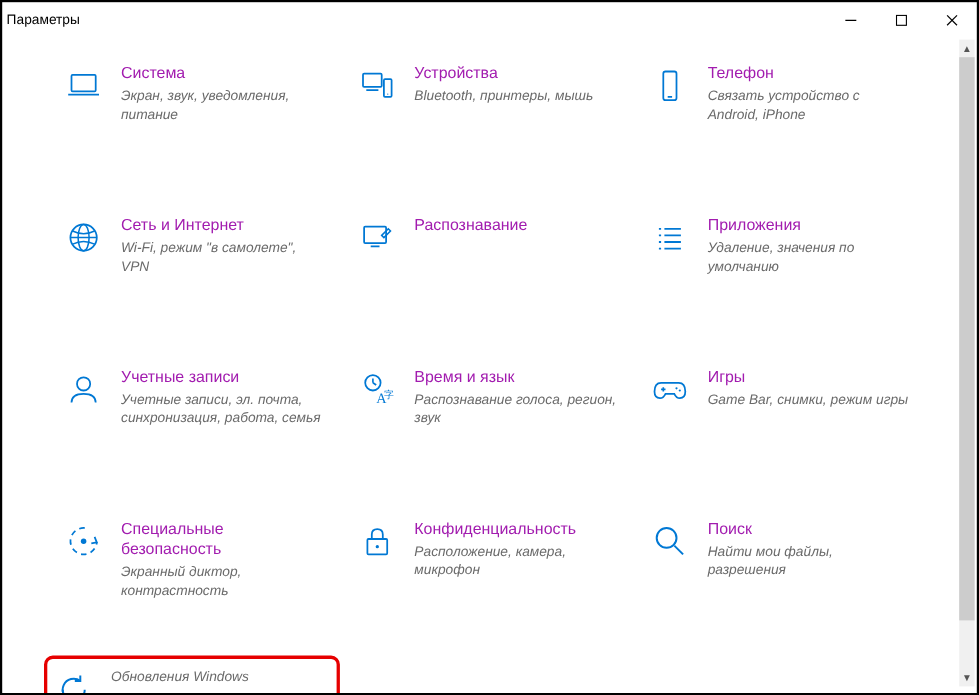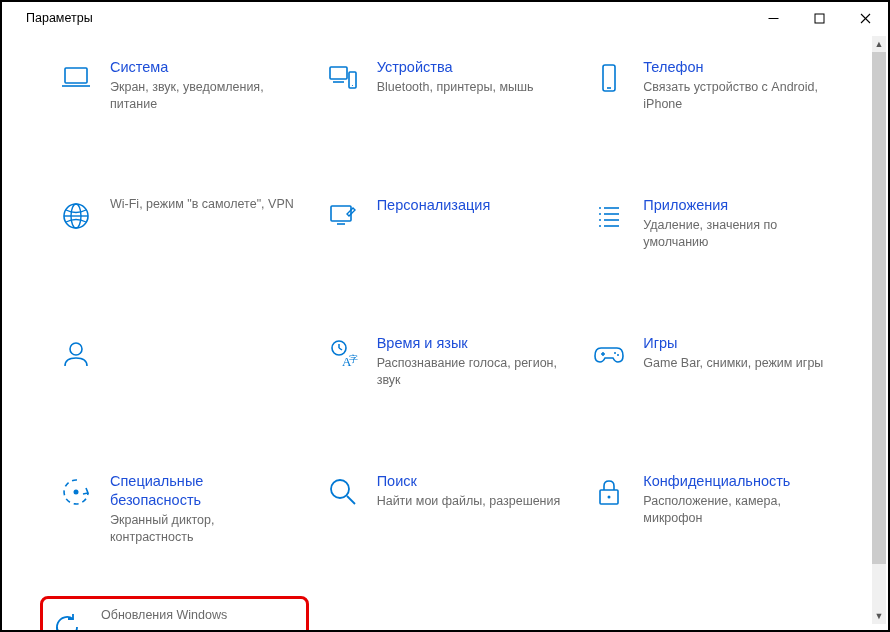--- a/index.html
+++ b/index.html
@@ -10,21 +10,21 @@
     height: 632px;
     overflow: hidden;
     border: 2px solid #000;
     position: relative;
   }
   .titlebar {
     height: 32px;
     display: flex;
     align-items: center;
     justify-content: space-between;
-    padding-left: 24px;
+    padding-left: 4px;
   }
   .titlebar-title {
     font-size: 12.5px;
     color: #000;
   }
   .win-controls {
     display: flex;
     height: 100%;
   }
   .win-btn {
@@ -83,29 +83,30 @@
   .tile .icon {
     width: 36px; height: 36px;
     flex: 0 0 36px;
     display:flex;align-items:center;justify-content:center;
     margin-top: 2px;
   }
   .tile .icon svg { width: 32px; height: 32px; }
   .tile .texts { flex: 1; min-width: 0; padding-right: 6px;}
   .tile .title {
     font-size: 14.5px;
-    color: #1d4ed8;
+    color: #a21caf;
     font-weight: 400;
     line-height: 1.3;
     margin-bottom: 2px;
   }
   .tile .desc {
     font-size: 12.5px;
     color: #6a6a6a;
     line-height: 1.35;
+    font-style: italic;
   }
   .highlight {
     border: 3px solid #e60000;
     border-radius: 8px;
     padding: 8px 6px;
     margin-left: -12px;
     margin-top: -8px;
   }
   .accent { stroke: #0078d4; }
 </style>
@@ -180,34 +181,35 @@
   <div class="tile">
     <span class="icon">
       <svg viewBox="0 0 32 32" fill="none">
           <circle cx="16" cy="16" r="12" class="accent" stroke-width="1.6"></circle>
           <line x1="4" y1="16" x2="28" y2="16" class="accent" stroke-width="1.4"></line>
           <ellipse cx="16" cy="16" rx="5" ry="12" class="accent" stroke-width="1.4"></ellipse>
           <path d="M6 10 Q16 15 26 10 M6 22 Q16 17 26 22" class="accent" stroke-width="1.3"></path>
         </svg>
     </span>
     <div class="texts">
+      <div class="title">Сеть и Интернет</div>
       <div class="desc">Wi-Fi, режим "в самолете", VPN</div>
     </div>
   </div>
 
   <div class="tile">
     <span class="icon">
       <svg viewBox="0 0 32 32" fill="none">
           <rect x="4" y="6" width="20" height="15" rx="1" class="accent" stroke-width="1.6"></rect>
           <line x1="10" y1="24" x2="18" y2="24" class="accent" stroke-width="1.6"></line>
           <path d="M20 14 L26 8 L28 10 L22 16 Z" class="accent" stroke-width="1.4"></path>
         </svg>
     </span>
     <div class="texts">
-      <div class="title">Персонализация</div>
+      <div class="title">Распознавание</div>
     </div>
   </div>
 
   <div class="tile">
     <span class="icon">
       <svg viewBox="0 0 32 32" fill="none" class="accent" stroke-width="1.6">
           <line x1="6" y1="8" x2="8" y2="8"></line>
           <line x1="11" y1="8" x2="26" y2="8"></line>
           <line x1="6" y1="14" x2="8" y2="14"></line>
           <line x1="11" y1="14" x2="26" y2="14"></line>
@@ -223,20 +225,24 @@
     </div>
   </div>
 
   <div class="tile">
     <span class="icon">
       <svg viewBox="0 0 32 32" fill="none">
           <circle cx="16" cy="11" r="6" class="accent" stroke-width="1.6"></circle>
           <path d="M5 28 Q5 20 16 20 Q27 20 27 28" class="accent" stroke-width="1.6"></path>
         </svg>
     </span>
+    <div class="texts">
+      <div class="title">Учетные записи</div>
+      <div class="desc">Учетные записи, эл. почта, синхронизация, работа, семья</div>
+    </div>
   </div>
 
   <div class="tile">
     <span class="icon">
       <svg viewBox="0 0 32 32" fill="none">
           <circle cx="12" cy="10" r="7" class="accent" stroke-width="1.6"></circle>
           <line x1="12" y1="6" x2="12" y2="10" class="accent" stroke-width="1.5"></line>
           <line x1="12" y1="10" x2="15" y2="12" class="accent" stroke-width="1.5"></line>
           <text x="15" y="28" font-size="13" fill="#0078d4" font-family="Segoe UI">A</text>
           <text x="22" y="24" font-size="9" fill="#0078d4" font-family="Segoe UI">字</text>
@@ -274,41 +280,41 @@
     </span>
     <div class="texts">
       <div class="title">Специальные безопасность</div>
       <div class="desc">Экранный диктор, контрастность</div>
     </div>
   </div>
 
   <div class="tile">
     <span class="icon">
       <svg viewBox="0 0 32 32" fill="none">
-          <circle cx="13" cy="13" r="9" class="accent" stroke-width="1.8"></circle>
-          <line x1="20" y1="20" x2="28" y2="28" class="accent" stroke-width="1.8"></line>
-        </svg>
-    </span>
-    <div class="texts">
-      <div class="title">Поиск</div>
-      <div class="desc">Найти мои файлы, разрешения</div>
-    </div>
-  </div>
-
-  <div class="tile">
-    <span class="icon">
-      <svg viewBox="0 0 32 32" fill="none">
           <rect x="7" y="14" width="18" height="14" rx="1" class="accent" stroke-width="1.6"></rect>
           <path d="M11 14 V10 Q11 5 16 5 Q21 5 21 10 V14" class="accent" stroke-width="1.6"></path>
           <circle cx="16" cy="21" r="1.5" fill="#0078d4"></circle>
         </svg>
     </span>
     <div class="texts">
       <div class="title">Конфиденциальность</div>
       <div class="desc">Расположение, камера, микрофон</div>
+    </div>
+  </div>
+
+  <div class="tile">
+    <span class="icon">
+      <svg viewBox="0 0 32 32" fill="none">
+          <circle cx="13" cy="13" r="9" class="accent" stroke-width="1.8"></circle>
+          <line x1="20" y1="20" x2="28" y2="28" class="accent" stroke-width="1.8"></line>
+        </svg>
+    </span>
+    <div class="texts">
+      <div class="title">Поиск</div>
+      <div class="desc">Найти мои файлы, разрешения</div>
     </div>
   </div>
 
   <div class="tile highlight">
     <span class="icon">
       <svg viewBox="0 0 32 32" fill="none">
           <path d="M26 16 A10 10 0 1 1 22 8" class="accent" stroke-width="1.8"></path>
           <polyline points="22,3 22,8 17,8" class="accent" stroke-width="1.8"></polyline>
           <path d="M6 16 A10 10 0 0 1 10 8" class="accent" stroke-width="0"></path>
           <path d="M6 16 A10 10 0 0 0 10 24" class="accent" stroke-width="1.8"></path>

